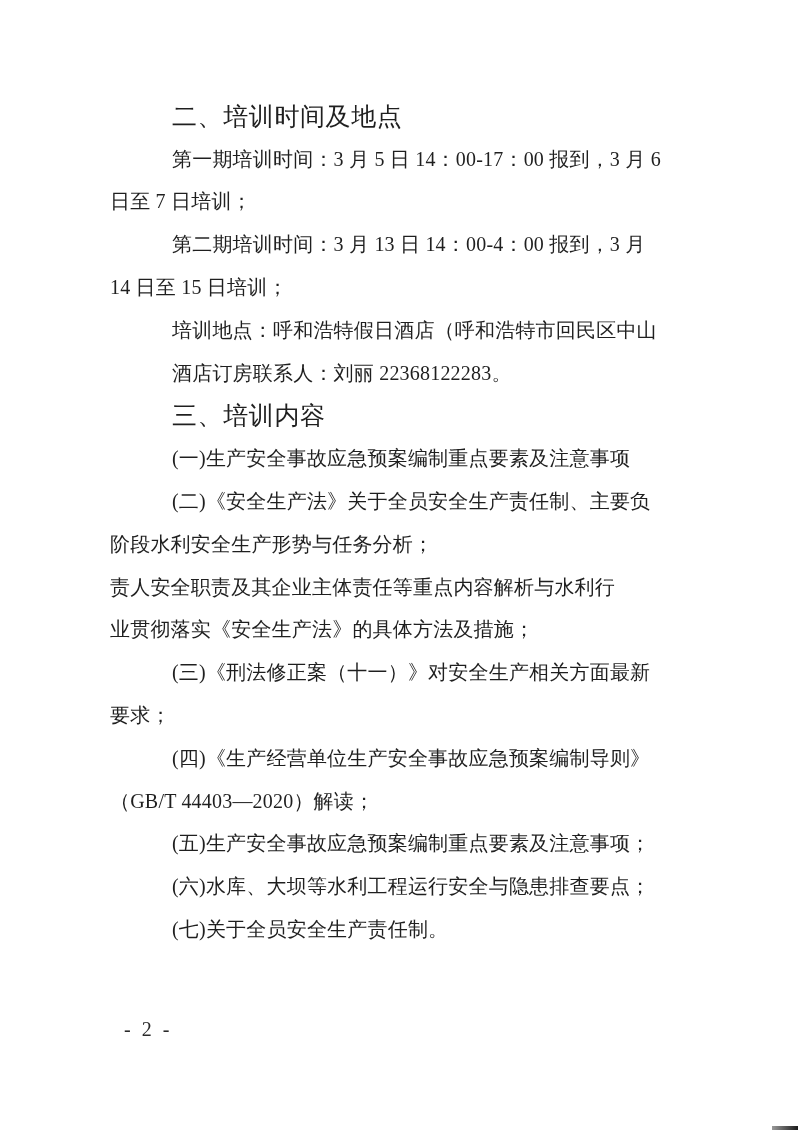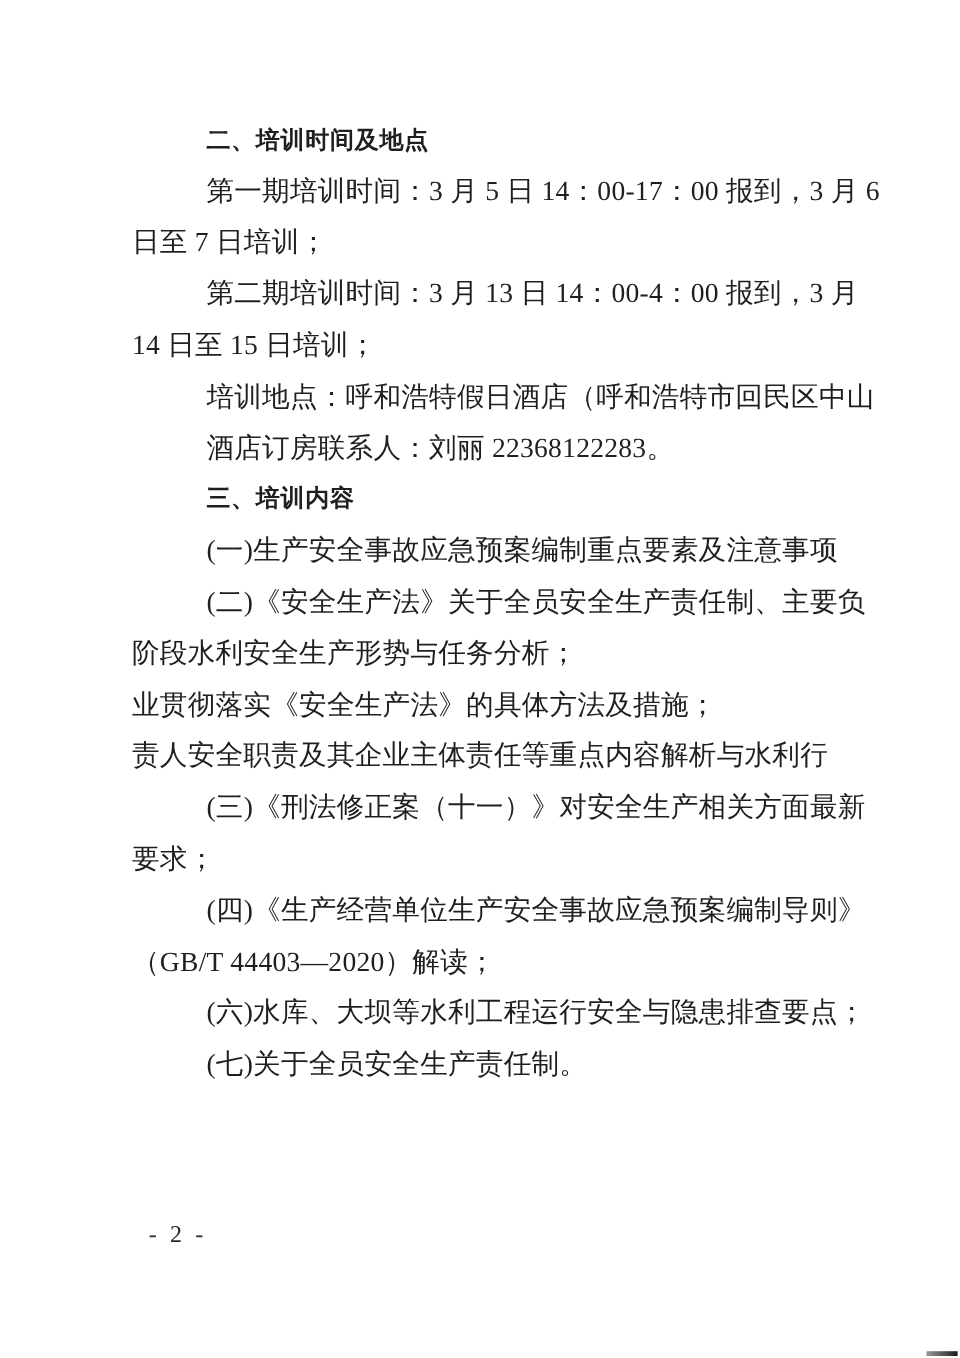--- a/index.html
+++ b/index.html
@@ -19,31 +19,31 @@
   .content {
     position: absolute;
     left: 110px;
     top: 95px;
     width: 600px;
   }
   .line {
     height: 42.8px;
     display: flex;
     align-items: center;
-    font-size: 23px;
+    font-size: 20px;
     letter-spacing: 0.2px;
     white-space: pre;
   }
   .line.indent {
     padding-left: 62px;
   }
   .line.heading {
     font-family: "Liberation Sans", "DejaVu Sans", sans-serif;
-    font-weight: 700;
-    font-size: 20px;
+    font-weight: 400;
+    font-size: 25px;
     letter-spacing: 0.6px;
   }
   .page-number {
     position: absolute;
     left: 124px;
     top: 1018px;
     font-size: 20px;
     letter-spacing: 3px;
     color: #2a2a2a;
     font-family: "Liberation Serif", "DejaVu Serif", serif;
@@ -66,26 +66,27 @@
     <div class="line indent">第一期培训时间：3 月 5 日 14：00-17：00 报到，3 月 6</div>
     <div class="line">日至 7 日培训；</div>
     <div class="line indent">第二期培训时间：3 月 13 日 14：00-4：00 报到，3 月</div>
     <div class="line">14 日至 15 日培训；</div>
     <div class="line indent">培训地点：呼和浩特假日酒店（呼和浩特市回民区中山</div>
     <div class="line indent">酒店订房联系人：刘丽 22368122283。</div>
     <div class="line heading indent">三、培训内容</div>
     <div class="line indent">(一)生产安全事故应急预案编制重点要素及注意事项</div>
     <div class="line indent">(二)《安全生产法》关于全员安全生产责任制、主要负</div>
     <div class="line">阶段水利安全生产形势与任务分析；</div>
+    <div class="line">责人安全职责及其企业主体责任等重点内容解析与水利行</div>
     <div class="line">业贯彻落实《安全生产法》的具体方法及措施；</div>
-    <div class="line">责人安全职责及其企业主体责任等重点内容解析与水利行</div>
     <div class="line indent">(三)《刑法修正案（十一）》对安全生产相关方面最新</div>
     <div class="line">要求；</div>
     <div class="line indent">(四)《生产经营单位生产安全事故应急预案编制导则》</div>
     <div class="line">（GB/T 44403—2020）解读；</div>
+    <div class="line indent">(五)生产安全事故应急预案编制重点要素及注意事项；</div>
     <div class="line indent">(六)水库、大坝等水利工程运行安全与隐患排查要点；</div>
     <div class="line indent">(七)关于全员安全生产责任制。</div>
   </div>
 
   <div class="page-number">- 2 -</div>
 
   <div class="scan-artifact"></div>
 </div>
 
 </body></html>

